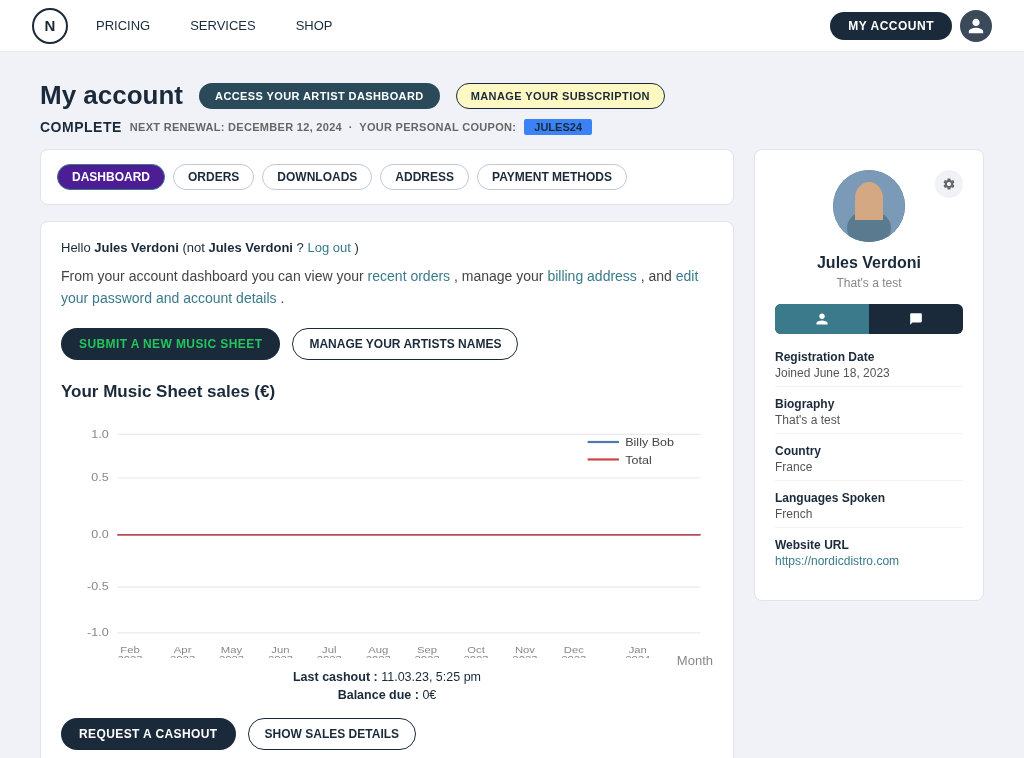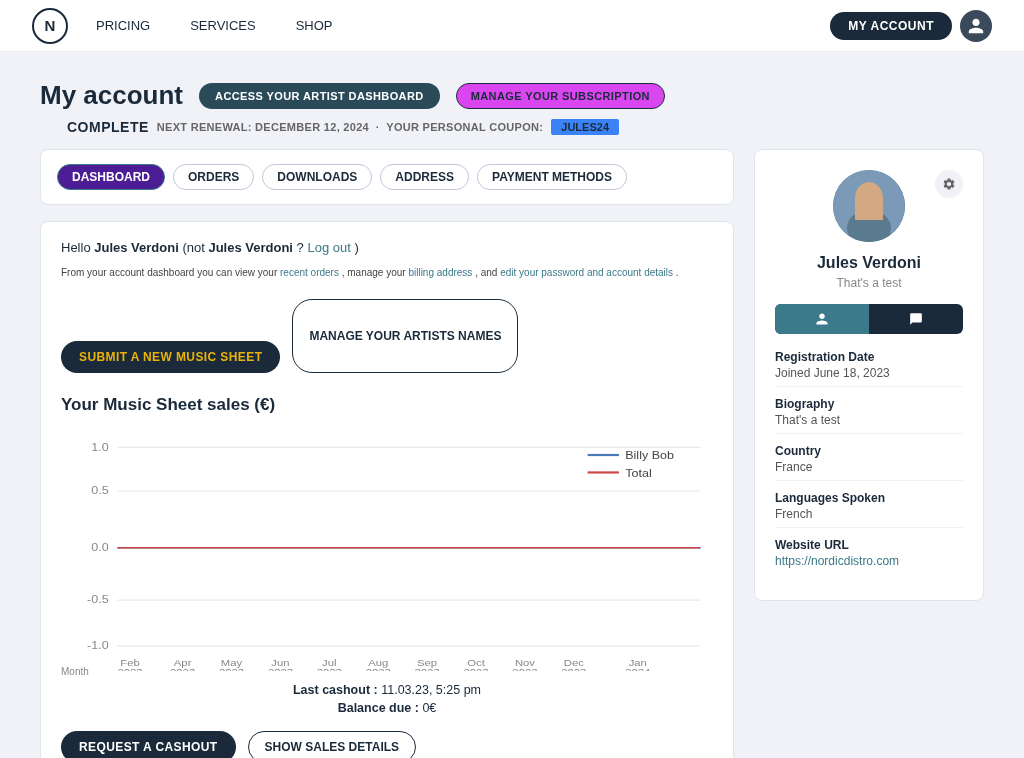--- a/index.html
+++ b/index.html
@@ -13,47 +13,47 @@
     .nav-right { display: flex; align-items: center; gap: 8px; }
     .nav-account-btn { background: #1a2a3a; color: #fff; border: none; border-radius: 20px; padding: 7px 18px; font-size: 12px; font-weight: 600; cursor: pointer; letter-spacing: 0.5px; }
     .nav-avatar-btn { width: 32px; height: 32px; border-radius: 50%; background: #3a4a5a; display: flex; align-items: center; justify-content: center; cursor: pointer; overflow: hidden; border: none; }
     .nav-avatar-btn svg { width: 18px; height: 18px; fill: #fff; }
 
     
     .page-header { background: #f0f2f8; padding: 28px 40px 14px; }
     .header-top { display: flex; align-items: center; gap: 16px; margin-bottom: 8px; }
     .page-title { font-size: 26px; font-weight: 700; color: #1a2a3a; }
     .btn-dashboard { background: #2a4a5a; color: #fff; border: none; border-radius: 20px; padding: 7px 16px; font-size: 11px; font-weight: 600; cursor: pointer; letter-spacing: 0.4px; }
-    .btn-subscription { background: #d946ef; color: #1a2a3a; border: 1.5px solid #1a2a3a; border-radius: 20px; padding: 6px 14px; font-size: 11px; font-weight: 600; cursor: pointer; letter-spacing: 0.4px; }
-    .complete-row { display: flex; align-items: center; gap: 8px; margin-left: 27px; }
+    .btn-subscription { background: #fef9c3; color: #1a2a3a; border: 1.5px solid #1a2a3a; border-radius: 20px; padding: 6px 14px; font-size: 11px; font-weight: 600; cursor: pointer; letter-spacing: 0.4px; }
+    .complete-row { display: flex; align-items: center; gap: 8px; }
     .complete-badge { font-size: 14px; font-weight: 700; color: #1a2a3a; letter-spacing: 0.5px; }
     .renewal-text { font-size: 11px; color: #666; font-weight: 600; letter-spacing: 0.3px; text-align: center; }
     .coupon-badge { background: #3b82f6; color: #1a2a3a; border-radius: 2px; padding: 2px 10px; font-size: 11px; font-weight: 700; }
 
     
     .main-layout { display: flex; gap: 20px; padding: 0 40px 40px; }
     .left-panel { flex: 1; }
     .right-panel { width: 230px; }
 
     
     .tabs-bar { background: #fff; border: 1px solid #e0e4ec; border-radius: 8px; padding: 14px 16px; display: flex; flex-wrap: wrap; gap: 8px; margin-bottom: 16px; }
     .tab { border: 1.5px solid #c0c8d8; border-radius: 20px; padding: 5px 14px; font-size: 12px; font-weight: 600; cursor: pointer; color: #1a2a3a; background: #fff; }
     .tab.active { background: #4c1d95; color: #fff; border-color: #3a7a8a; }
 
     
     .account-info { background: #fff; border: 1px solid #e0e4ec; border-radius: 8px; padding: 18px 20px; }
     .hello-text { font-size: 13px; margin-bottom: 10px; }
     .hello-text strong { font-weight: 700; }
     .hello-text a { color: #3a7a8a; text-decoration: none; }
-    .dashboard-desc { font-size: 10px; line-height: 1.6; color: #444; margin-bottom: 18px; }
+    .dashboard-desc { font-size: 14px; line-height: 1.6; color: #444; margin-bottom: 18px; }
     .dashboard-desc a { color: #3a7a8a; text-decoration: none; }
 
     
     .action-btns { display: flex; gap: 12px; margin-bottom: 22px; }
-    .btn-submit { background: #1a2a3a; color: #eab308; border: none; border-radius: 20px; padding: 9px 18px; font-size: 12px; font-weight: 700; cursor: pointer; letter-spacing: 0.4px; margin-top: 42px; }
+    .btn-submit { background: #1a2a3a; color: #22c55e; border: none; border-radius: 20px; padding: 9px 18px; font-size: 12px; font-weight: 700; cursor: pointer; letter-spacing: 0.4px; }
     .btn-artists { background: #fff; color: #1a2a3a; border: 1.5px solid #1a2a3a; border-radius: 20px; padding: 8px 16px; font-size: 12px; font-weight: 600; cursor: pointer; }
 
     
     .chart-title { font-size: 17px; font-weight: 700; color: #1a2a3a; margin-bottom: 16px; }
     .chart-container { position: relative; width: 100%; height: 240px; margin-bottom: 12px; }
     .chart-area { width: 100%; height: 100%; }
 
     
     .cashout-info { margin-top: 12px; }
     .cashout-info p { font-size: 12.5px; margin-bottom: 4px; text-align: center; }
@@ -205,21 +205,21 @@
           <text x="409" y="215" text-anchor="middle" font-size="9" fill="#888">Dec</text>
           <text x="409" y="224" text-anchor="middle" font-size="9" fill="#888">2023</text>
           <text x="460" y="215" text-anchor="middle" font-size="9" fill="#888">Jan</text>
           <text x="460" y="224" text-anchor="middle" font-size="9" fill="#888">2024</text>
 
           <line x1="420" y1="22" x2="445" y2="22" stroke="#4a7ab5" stroke-width="2"></line>
           <text x="450" y="26" font-size="10" fill="#444">Billy Bob</text>
           <line x1="420" y1="38" x2="445" y2="38" stroke="#cc4444" stroke-width="2"></line>
           <text x="450" y="42" font-size="10" fill="#444">Total</text>
         </svg>
-        <div style="text-align:left; font-size:10px; color:#888; margin-top:-8px;">Month</div>
+        <div style="text-align:right; font-size:13px; color:#888; margin-top:-8px;">Month</div>
       </div>
 
       <div class="cashout-info">
         <p>
           <strong>Last cashout :</strong>
           <span>11.03.23, 5:25 pm</span>
         </p>
         <p>
           <strong>Balance due :</strong>
           <span>0€</span>

